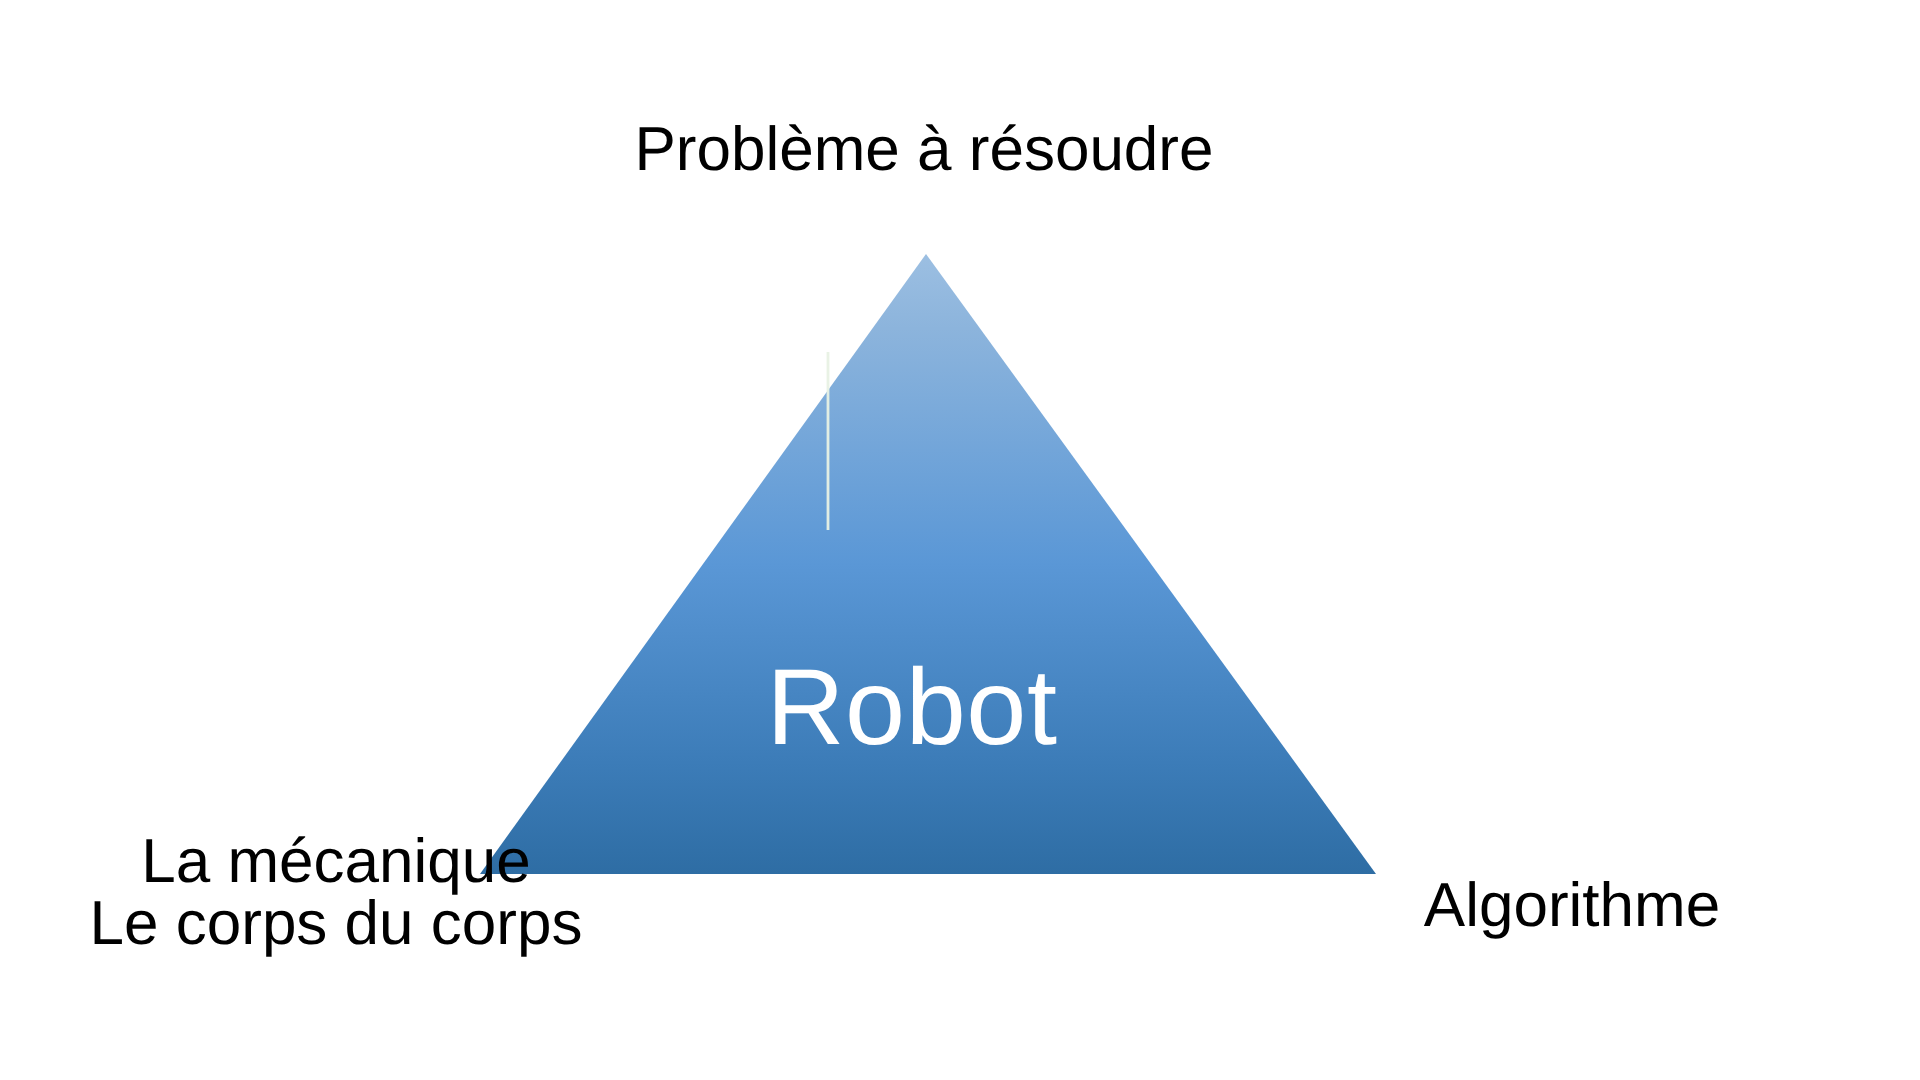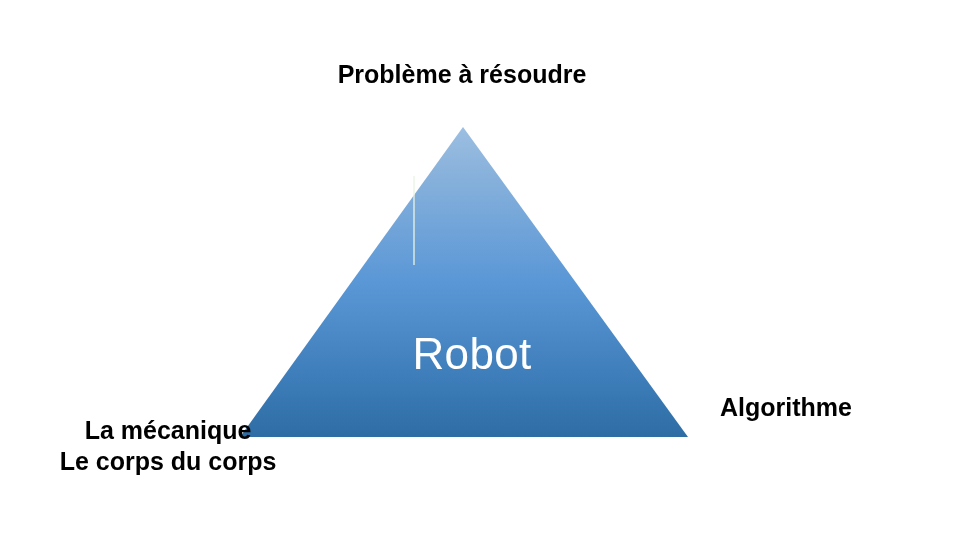--- a/index.html
+++ b/index.html
@@ -31,60 +31,60 @@
   }
   #pyramid-svg {
     display: block;
     width: 960px;
     height: 540px;
   }
 
   
   .center-label {
     position: absolute;
-    left: 272px;
+    left: 256px;
     top: 318px;
     width: 400px;
     text-align: center;
     color: #ffffff;
-    font-size: 44px;
+    font-size: 54px;
     line-height: 72px;
     font-weight: 400;
     letter-spacing: 0.3px;
     white-space: nowrap;
   }
 
   
   .callout {
     position: absolute;
     color: #000000;
-    font-size: 25px;
+    font-size: 31px;
     line-height: 31px;
-    font-weight: 700;
+    font-weight: 400;
     white-space: nowrap;
   }
   .callout .line {
     display: block;
   }
 
   #top-callout {
     left: 212px;
     top: 59px;
     width: 500px;
     text-align: center;
   }
   #left-callout {
     left: 28px;
     top: 415px;
     width: 280px;
     text-align: center;
   }
   #right-callout {
     left: 636px;
-    top: 392px;
+    top: 437px;
     width: 300px;
     text-align: center;
   }
 </style>
 </head>
 <body>
 
 <div id="slide">
 
   <div id="pyramid-wrap">

